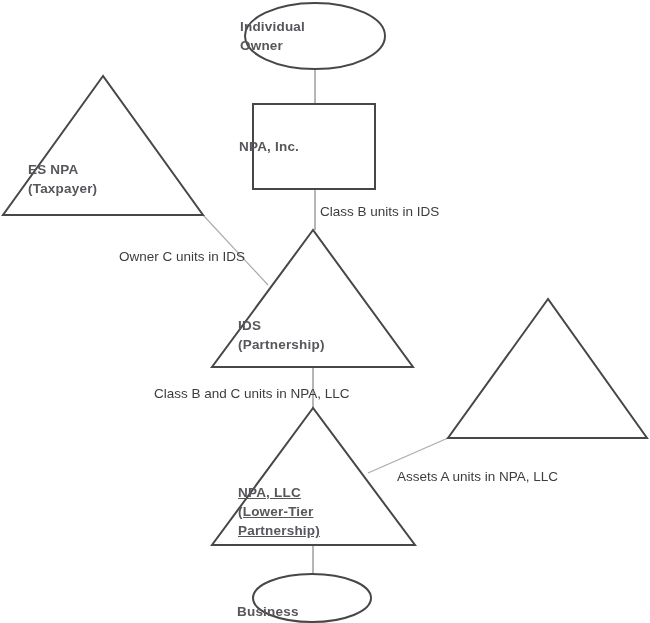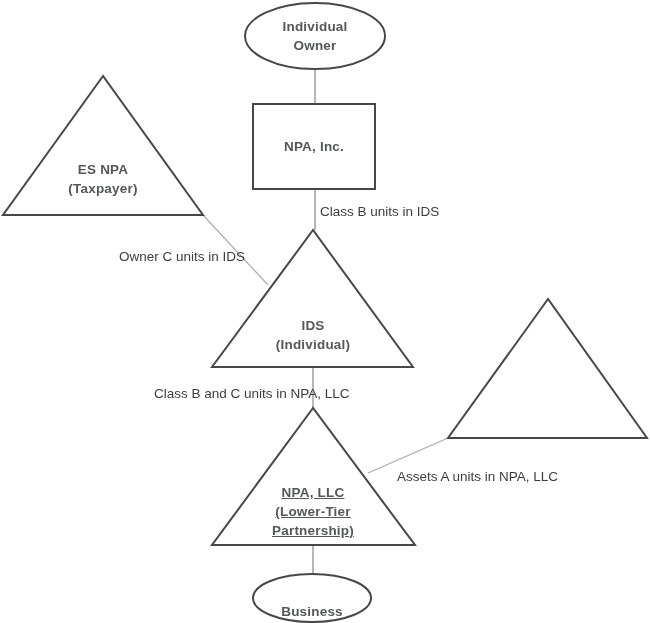--- a/index.html
+++ b/index.html
@@ -32,21 +32,20 @@
   .connector.light {
     stroke: var(--connector-light, #ababab);
     stroke-width: 1.2;
   }
   .node-label {
     position: absolute;
     font-size: 13.5px;
     font-weight: bold;
     line-height: 19px;
     color: var(--node-text, #55575b);
-    text-align: center;
     white-space: pre-line;
     letter-spacing: 0.2px;
   }
   .edge-label {
     position: absolute;
     font-size: 13.5px;
     font-weight: normal;
     line-height: 16px;
     color: var(--edge-text, #3d3d3d);
     white-space: nowrap;
@@ -75,21 +74,21 @@
     <polygon class="shape" points="313,408 212,545 415,545"></polygon>
     <ellipse class="shape" cx="312" cy="598" rx="59" ry="24"></ellipse>
   </svg>
 
   <div class="node-label" style="left:240px; top:17px;  width:150px;">Individual
 Owner</div>
   <div class="node-label" style="left:239px; top:137px; width:150px;">NPA, Inc.</div>
   <div class="node-label" style="left:28px;  top:160px; width:150px;">ES NPA
 (Taxpayer)</div>
   <div class="node-label" style="left:238px; top:316px; width:150px;">IDS
-(Individual)</div>
+(Partnership)</div>
   <div class="node-label" style="left:238px; top:483px; width:150px;text-decoration:underline;">NPA, LLC
 (Lower-Tier
 Partnership)</div>
   <div class="node-label" style="left:237px; top:582px; width:150px;margin-top:20px;">Business
 Assets</div>
 
   <div class="edge-label" style="left:320px; top:204px;">Class B units in IDS</div>
   <div class="edge-label" style="left:119px; top:249px;">Owner C units in IDS</div>
   <div class="edge-label" style="left:117px; top:386px;margin-left:37px;">Class B and C units in NPA, LLC</div>
   <div class="edge-label" style="left:397px; top:469px;">Assets A units in NPA, LLC</div>

